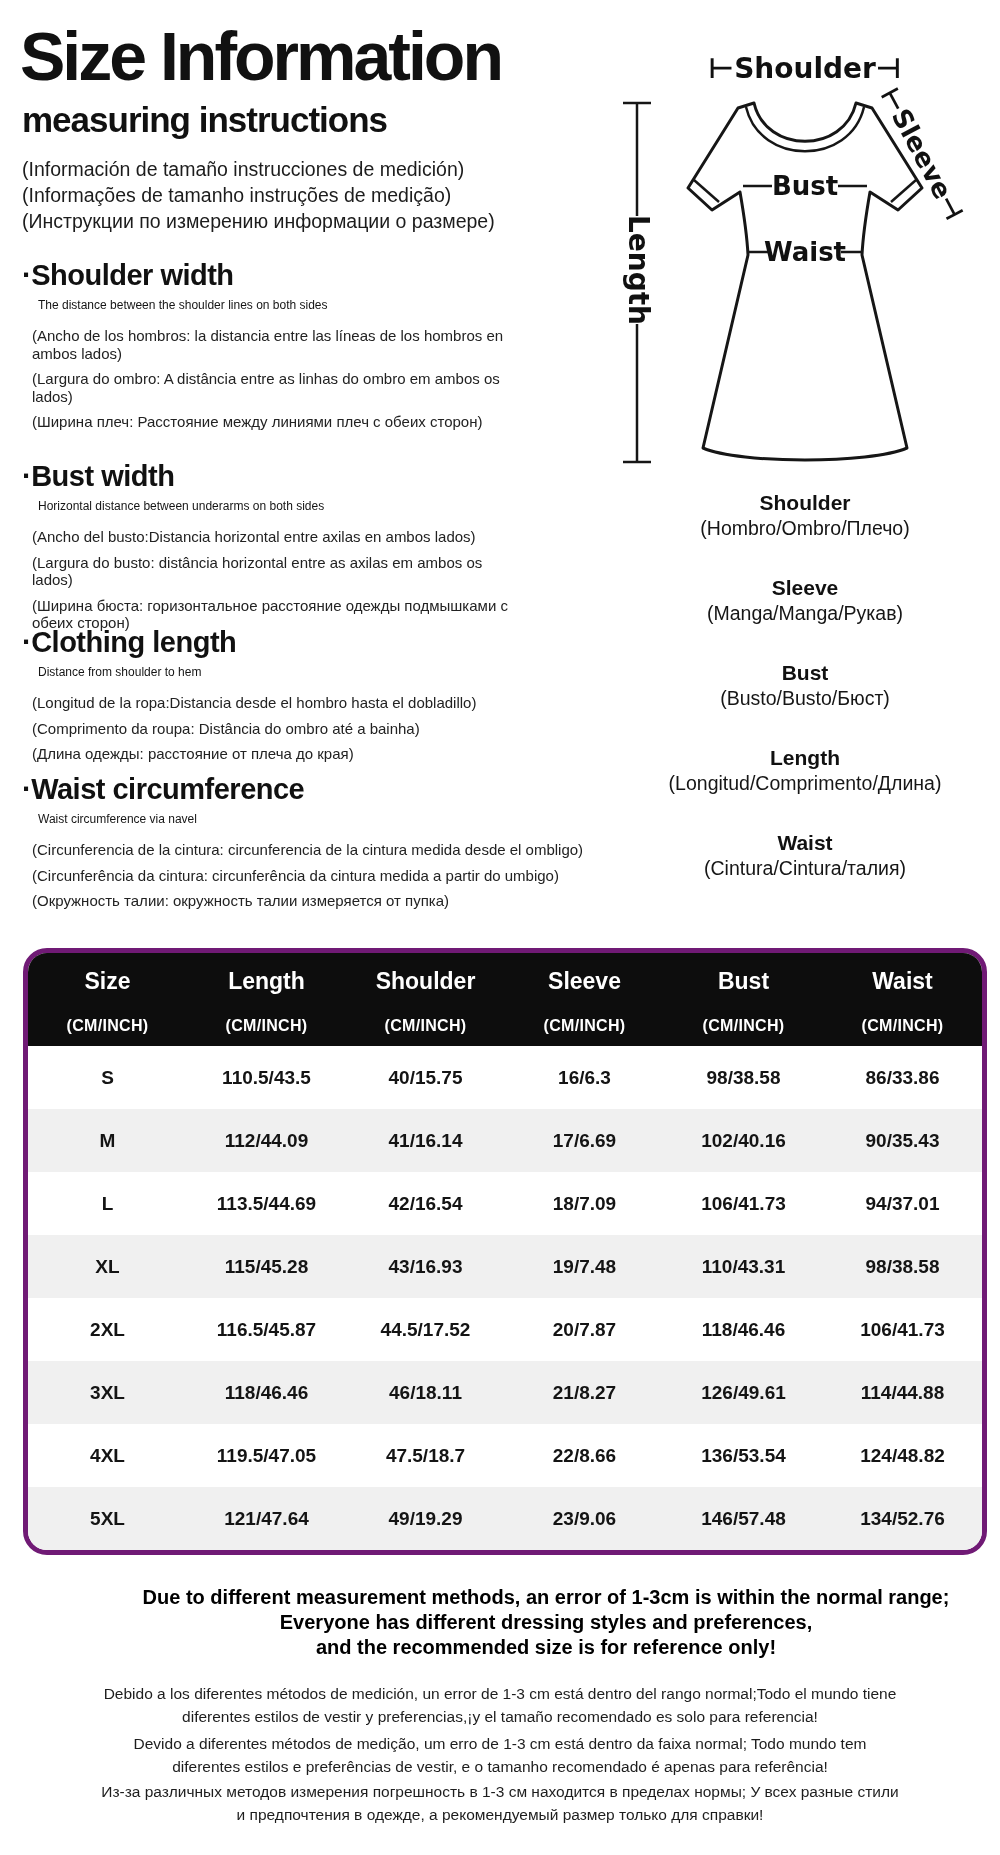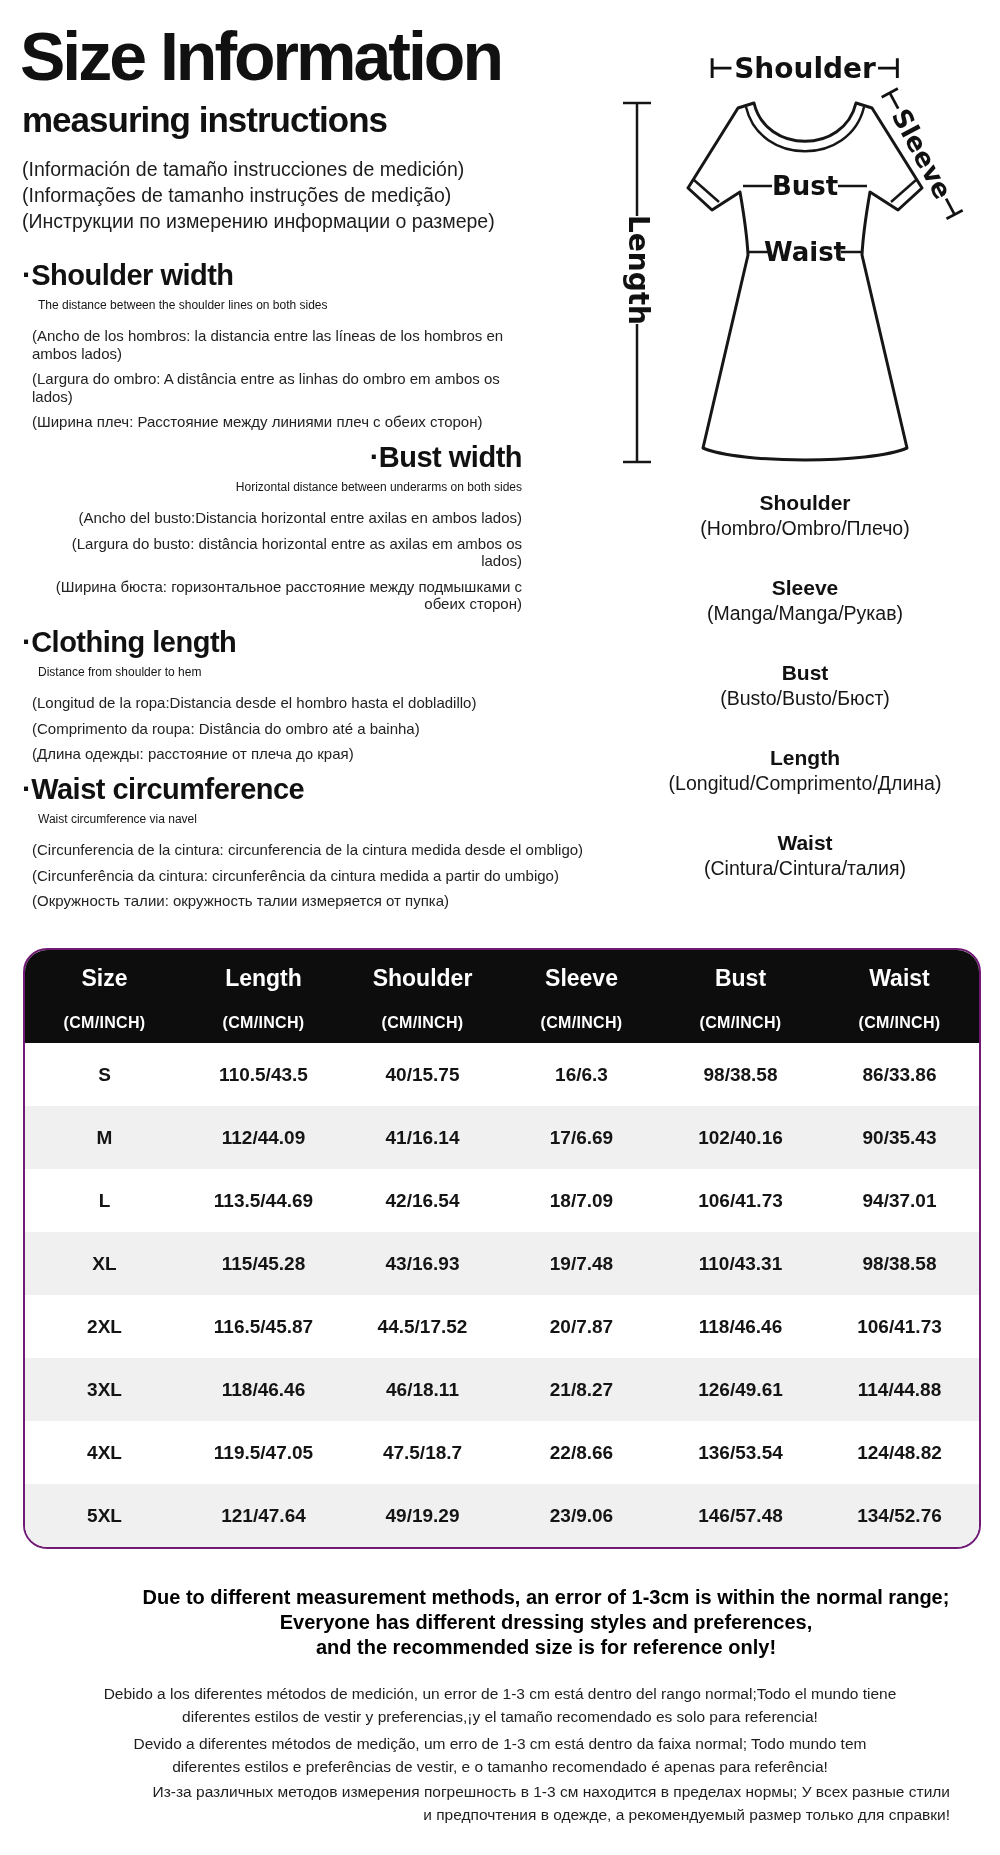--- a/index.html
+++ b/index.html
@@ -14,50 +14,50 @@
   .title { left:20px; top:22px; font-size:68px; font-weight:700; letter-spacing:-3px; line-height:1; }
   .subtitle { left:22px; top:102px; font-size:35px; font-weight:700; letter-spacing:-1px; line-height:1; }
   .title-trans { left:22px; top:156px; font-size:19.5px; line-height:26px; color:#1c1c1c; }
 
   
   .section { left:22px; }
   .sec-heading { font-size:29px; font-weight:700; line-height:34px; letter-spacing:-0.5px; }
   .sec-desc { margin-left:16px; font-size:12px; line-height:27px; white-space:nowrap; color:#151515; }
   .sec-small { margin-left:10px; margin-top:8px; font-size:15px; line-height:17.5px; color:#222; }
   #sec-shoulder { top:258px; width:492px; }
-  #sec-bust     { top:440px; width:500px;text-align:right; }
+  #sec-bust     { top:459px; width:500px; }
   #sec-length   { top:625px; width:660px; }
   #sec-waist    { top:772px; width:680px; }
 
   
   .diagram { left:560px; top:40px; }
   .diagram text { font-family:"DejaVu Sans","Liberation Sans",sans-serif; fill:#111; }
   .dg-big { font-size:28px; font-weight:700; }
   .dg-mid { font-size:26px; font-weight:700; }
 
   
   .mlabel { left:585px; width:440px; text-align:center; }
   .mlabel .name { font-size:21px; font-weight:700; line-height:25px; }
   .mlabel .trans { font-size:19.5px; line-height:27px; color:#161616; }
 
   
-  .table-wrap { left:23px; top:948px; width:954px; border:2px solid #701a75; border-radius:24px; overflow:hidden; background:#fff; }
+  .table-wrap { left:23px; top:948px; width:954px; border:5px solid #701a75; border-radius:24px; overflow:hidden; background:#fff; }
   table.size-table { width:100%; border-collapse:collapse; table-layout:fixed; }
   .size-table thead th { background:#0d0d0d; color:#fff; padding:15px 2px 13px 2px; }
   .size-table thead .col-name { display:block; font-size:23px; font-weight:700; line-height:26px; }
   .size-table thead .col-unit { display:block; font-size:16px; font-weight:700; line-height:14px; margin-top:25px; letter-spacing:0.3px; }
   .size-table tbody td { height:61px; text-align:center; font-size:19px; font-weight:700; color:#141414; }
   .size-table tbody tr:nth-child(even) { background:#f0f0f0; }
 
   
   .notice { left:0; top:1585px; width:1000px; text-align:center; font-size:20px; font-weight:700; line-height:25px; color:#000000;padding-left:46px; }
   .note { left:50px; width:900px; text-align:center; font-size:15.5px; line-height:23px; color:#1d1d1d; }
   #note-es { top:1682px; }
   #note-pt { top:1732px; }
-  #note-ru { top:1780px;text-align:right; }
+  #note-ru { top:1780px; }
 </style>
 </head>
 <body>
 
 <div class="page">
 
   <div class="abs subtitle">measuring instructions</div>
   <div class="abs title">Size Information</div>
   <div class="abs title-trans">
     <div>(Información de tamaño instrucciones de medición)</div>
@@ -71,21 +71,21 @@
     <div class="sec-small">(Ancho de los hombros: la distancia entre las líneas de los hombros en ambos lados)</div>
     <div class="sec-small">(Largura do ombro: A distância entre as linhas do ombro em ambos os lados)</div>
     <div class="sec-small">(Ширина плеч: Расстояние между линиями плеч с обеих сторон)</div>
   </div>
 
   <div class="abs section" id="sec-bust">
     <div class="sec-heading">·Bust width</div>
     <div class="sec-desc">Horizontal distance between underarms on both sides</div>
     <div class="sec-small">(Ancho del busto:Distancia horizontal entre axilas en ambos lados)</div>
     <div class="sec-small">(Largura do busto: distância horizontal entre as axilas em ambos os lados)</div>
-    <div class="sec-small">(Ширина бюста: горизонтальное расстояние между подмышками с обеих сторон)</div>
+    <div class="sec-small">(Ширина бюста: горизонтальное расстояние одежды подмышками с обеих сторон)</div>
   </div>
 
   <div class="abs section" id="sec-length">
     <div class="sec-heading">·Clothing length</div>
     <div class="sec-desc">Distance from shoulder to hem</div>
     <div class="sec-small">(Longitud de la ropa:Distancia desde el hombro hasta el dobladillo)</div>
     <div class="sec-small">(Comprimento da roupa: Distância do ombro até a bainha)</div>
     <div class="sec-small">(Длина одежды: расстояние от плеча до края)</div>
   </div>
 

